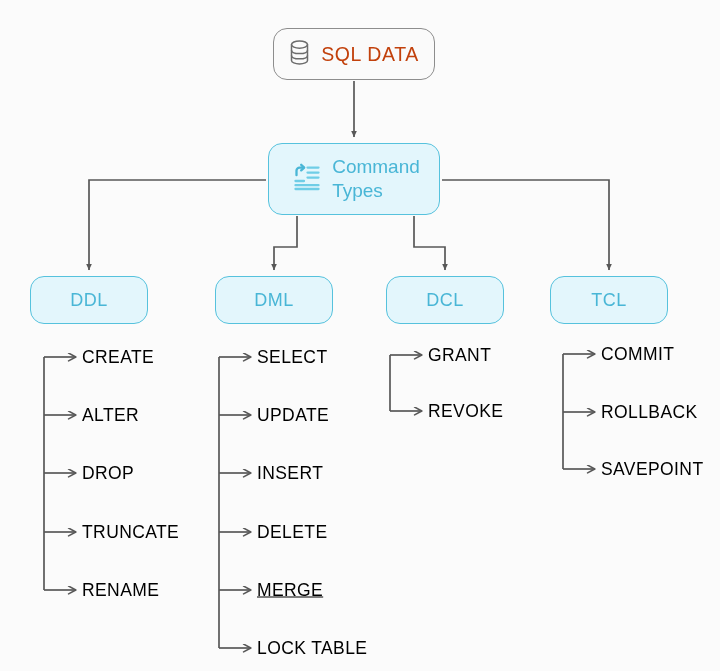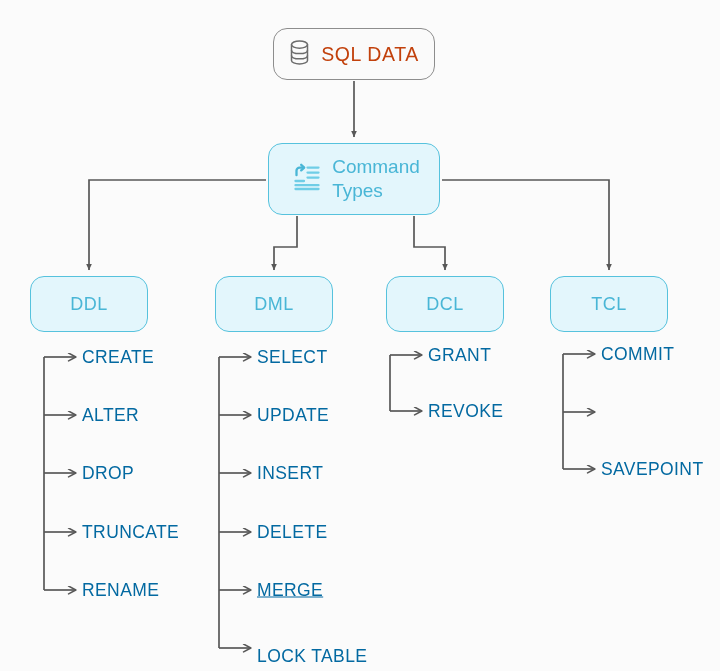--- a/index.html
+++ b/index.html
@@ -68,42 +68,42 @@
   .types-label {
     font-size: 19px;
     line-height: 24px;
     color: #49b6d6;
     text-align: left;
     white-space: pre-line;
   }
 
   .cat-node {
     width: 118px;
-    height: 56px;
+    height: 48px;
     top: 276px;
     background: #e3f6fc;
     border: 1.7px solid #56c2dd;
     border-radius: 14px;
   }
   .cat-label {
     font-size: 18px;
     letter-spacing: 0.5px;
     color: #49b6d6;
   }
   #cat-ddl  { left: 30px; }
   #cat-dml  { left: 215px; }
   #cat-dcl  { left: 386px; }
   #cat-tcl  { left: 550px; }
 
   
   .leaf-label {
     position: absolute;
     font-size: 17.5px;
     letter-spacing: 0.4px;
-    color: #0369a1;
+    color: #000000;
     white-space: nowrap;
     transform: translateY(-50%);
     z-index: 3;
   }
 
   
   .icon { display: block; }
 </style>
 </head>
 <body>
@@ -211,21 +211,22 @@
   <span class="leaf-label" style="left:82px;  top:415px;">ALTER</span>
   <span class="leaf-label" style="left:82px;  top:473px;">DROP</span>
   <span class="leaf-label" style="left:82px;  top:532px;">TRUNCATE</span>
   <span class="leaf-label" style="left:82px;  top:590px;">RENAME</span>
 
   <span class="leaf-label" style="left:257px; top:357px;">SELECT</span>
   <span class="leaf-label" style="left:257px; top:415px;">UPDATE</span>
   <span class="leaf-label" style="left:257px; top:473px;">INSERT</span>
   <span class="leaf-label" style="left:257px; top:532px;">DELETE</span>
   <span class="leaf-label" style="left:257px; top:590px;text-decoration:underline;">MERGE</span>
-  <span class="leaf-label" style="left:257px; top:648px;margin-top:8px;">LOCK TABLE</span>
+  <span class="leaf-label" style="left:257px; top:648px;">LOCK TABLE</span>
 
   <span class="leaf-label" style="left:428px; top:355px;">GRANT</span>
   <span class="leaf-label" style="left:428px; top:411px;">REVOKE</span>
 
   <span class="leaf-label" style="left:601px; top:354px;">COMMIT</span>
+  <span class="leaf-label" style="left:601px; top:412px;">ROLLBACK</span>
   <span class="leaf-label" style="left:601px; top:469px;">SAVEPOINT</span>
 
 </div>
 
 </body></html>

